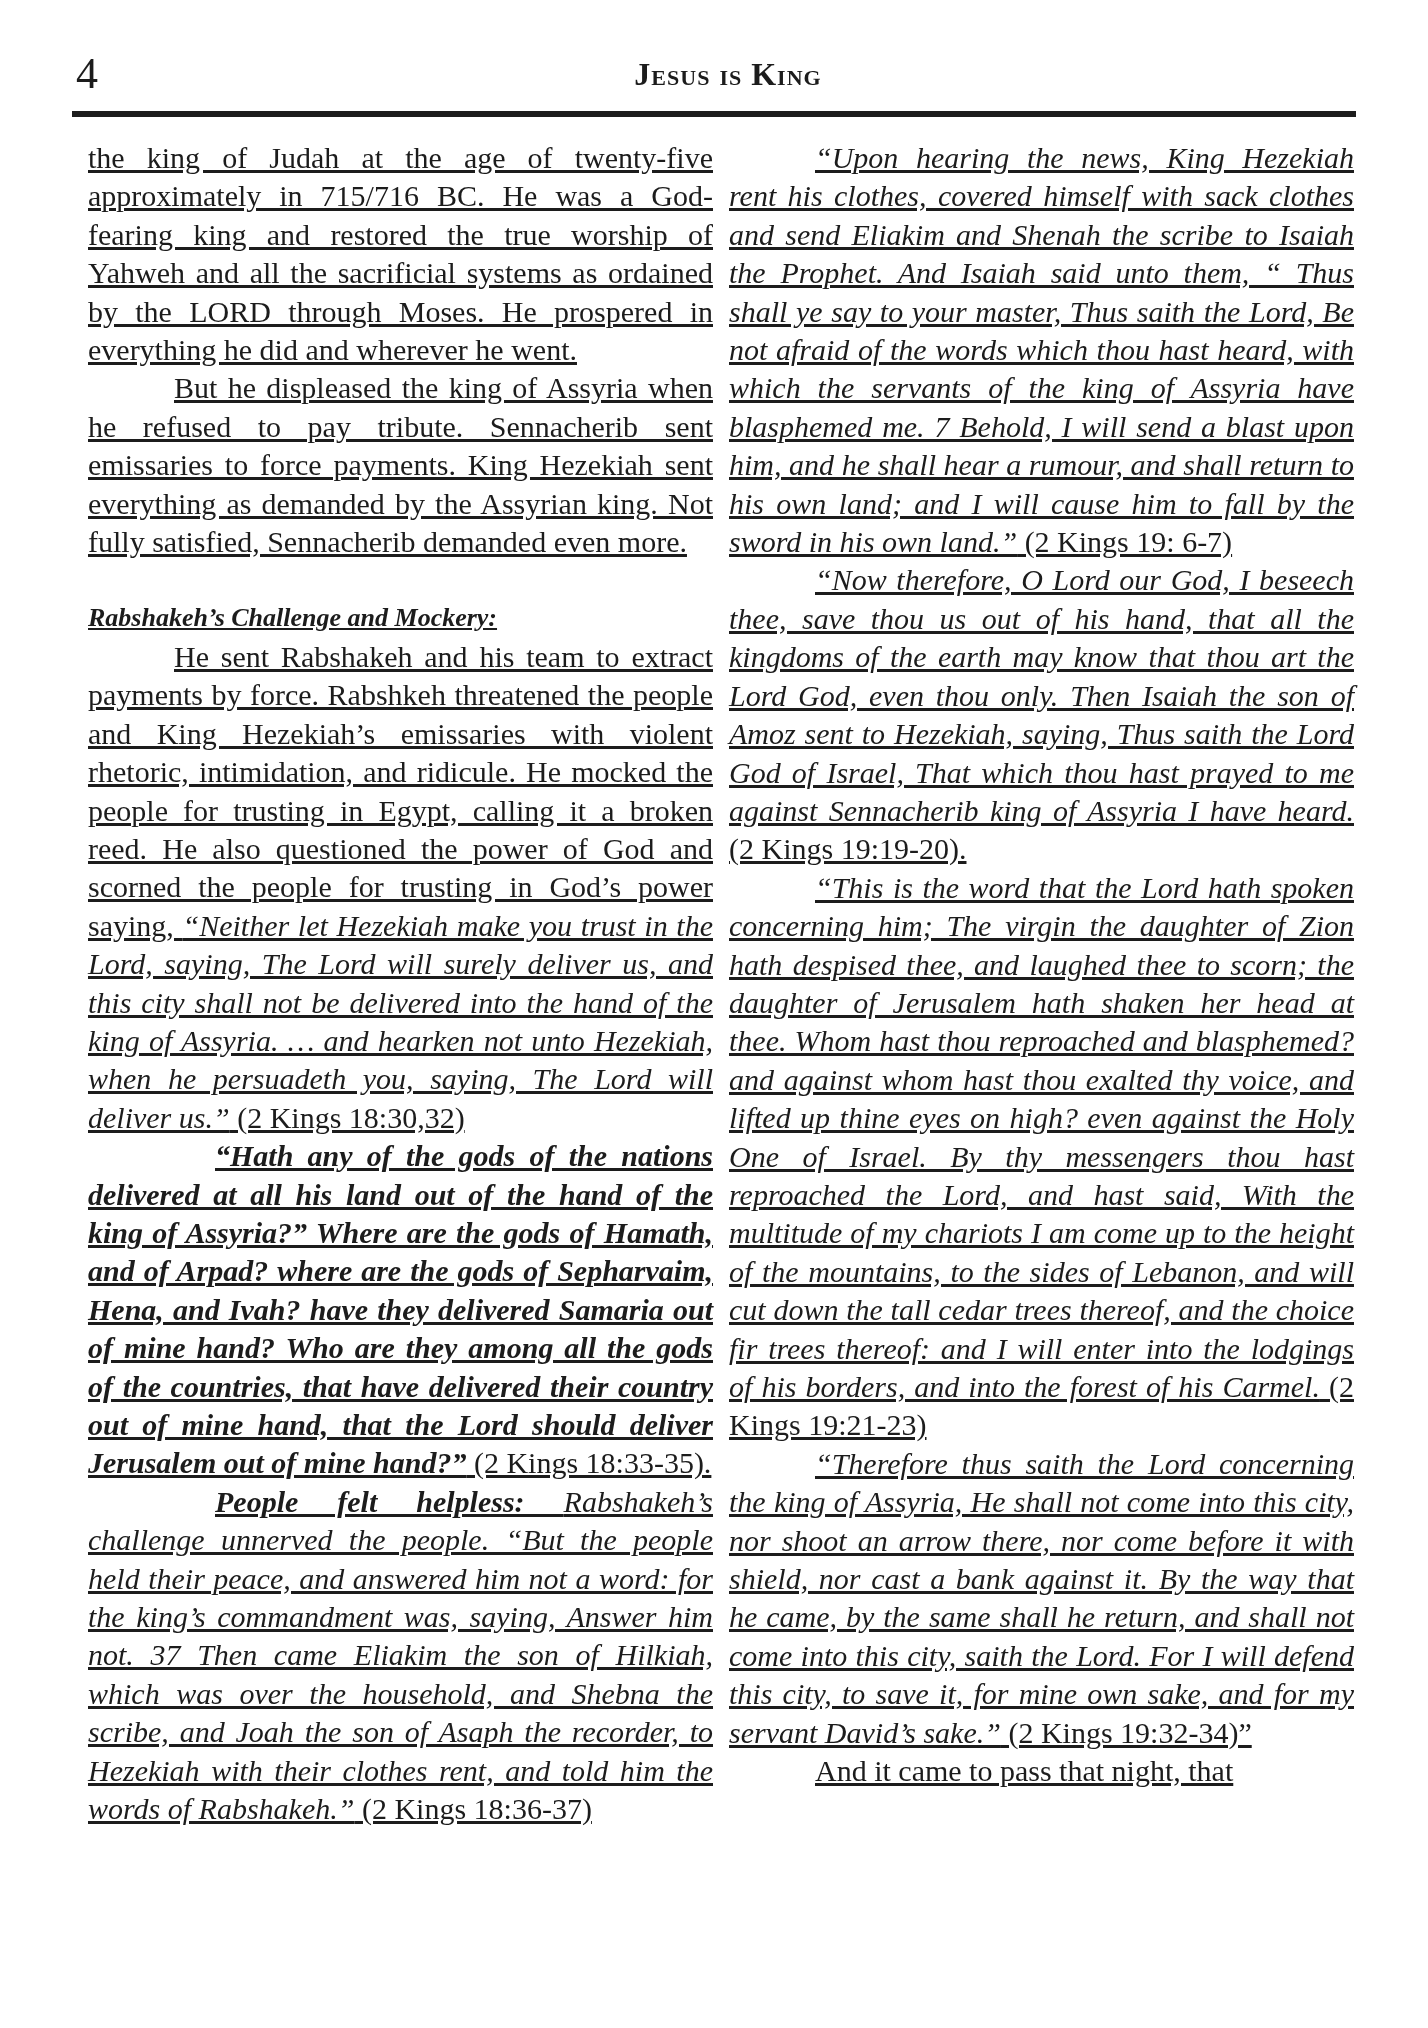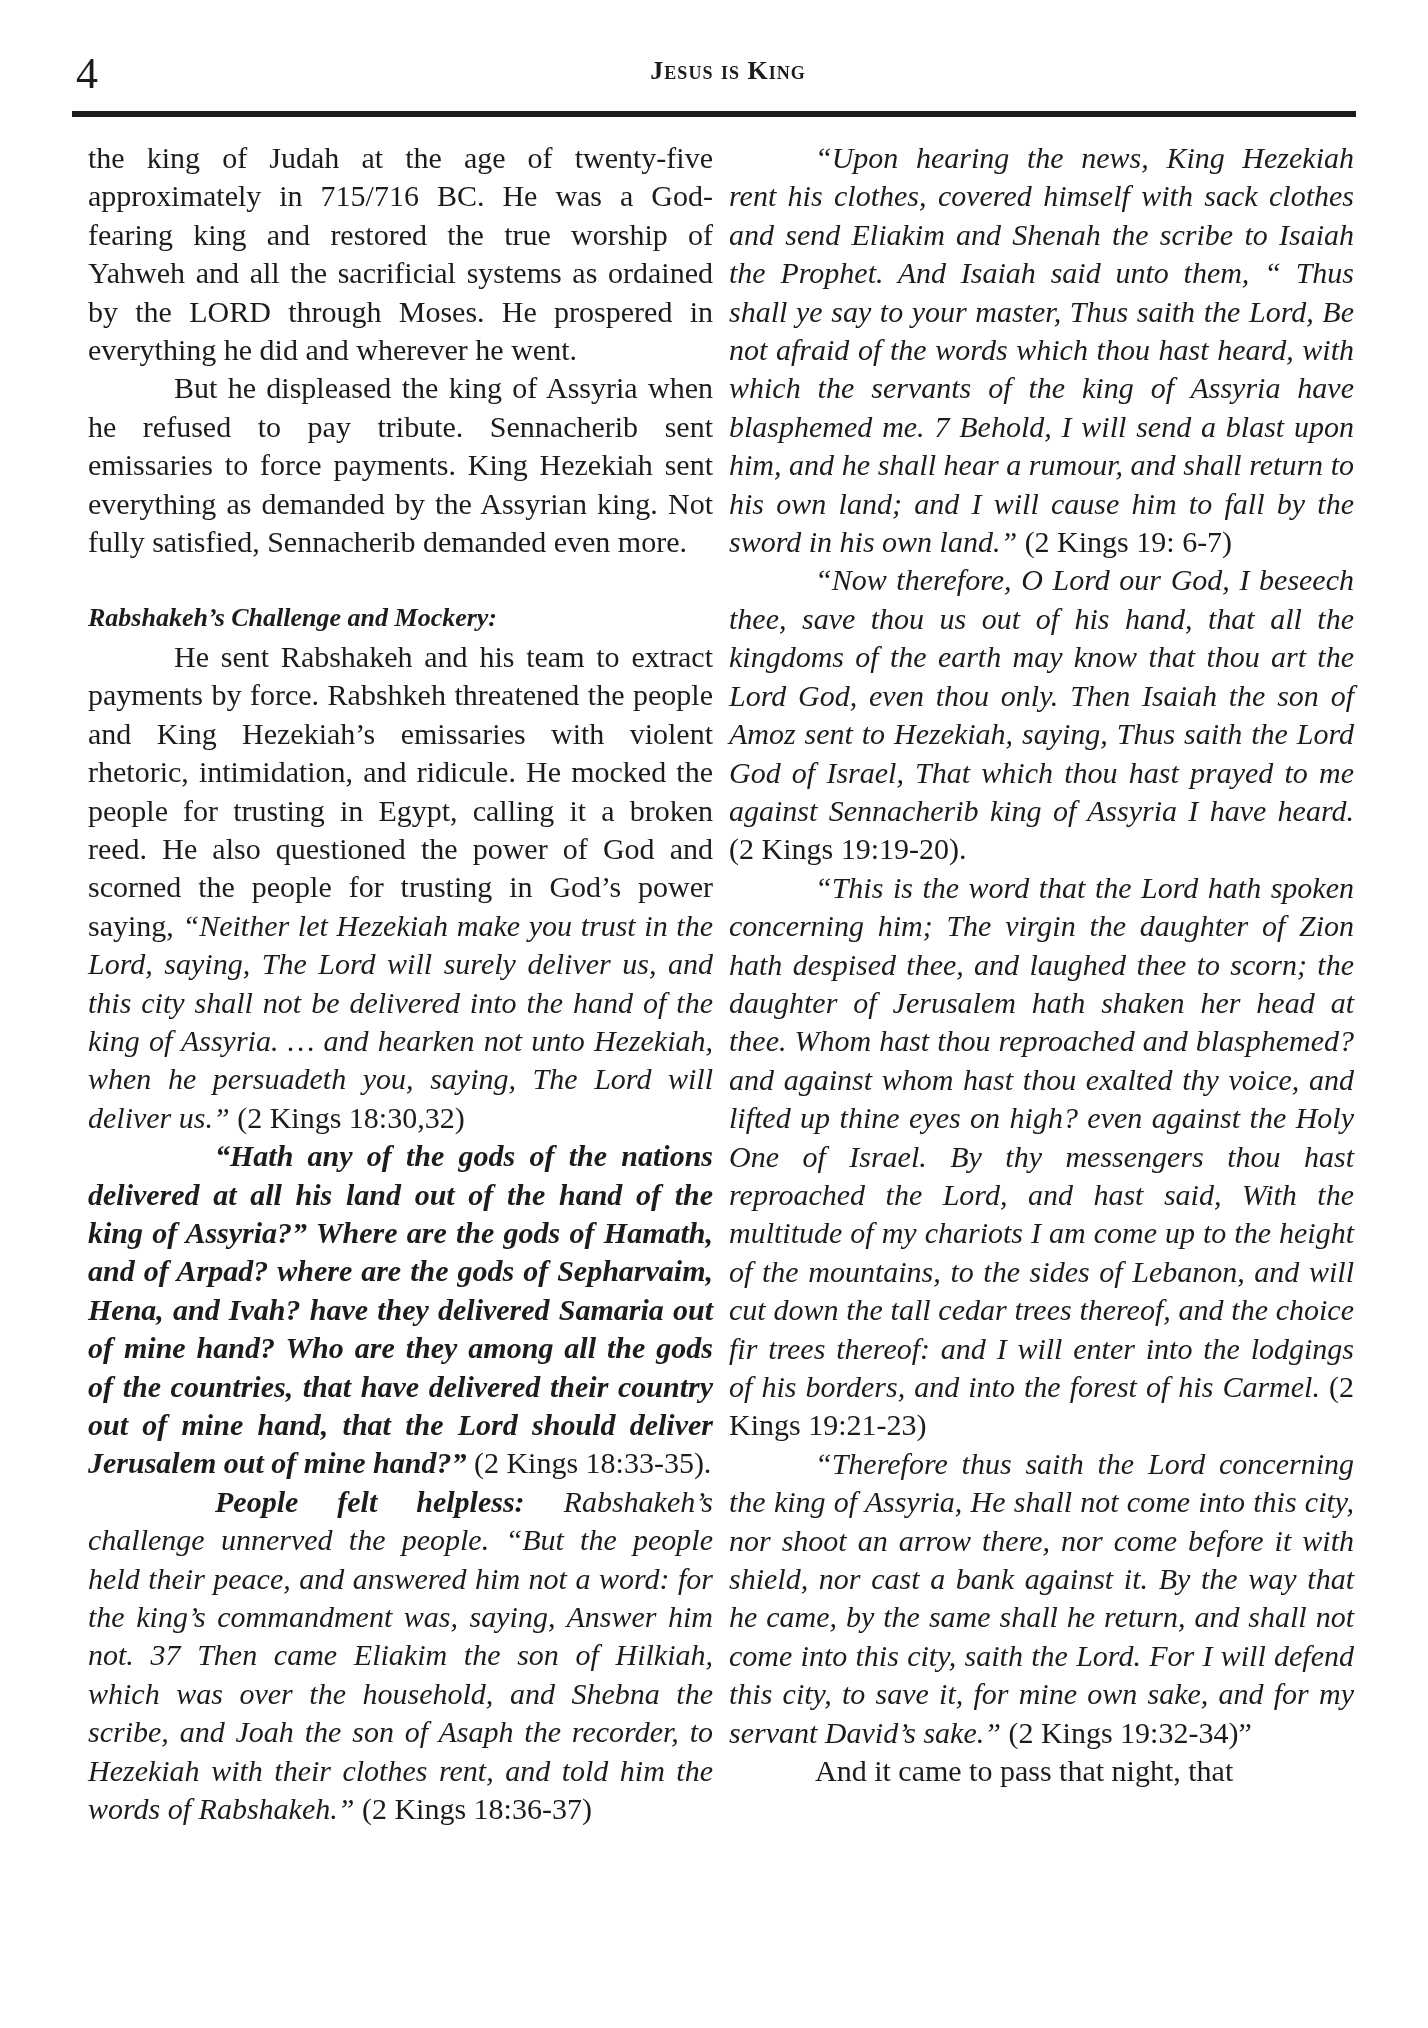--- a/index.html
+++ b/index.html
@@ -31,21 +31,21 @@
     font-size: 44px;
     line-height: 1;
   }
   .page-title {
     position: absolute;
     left: 0;
     right: 0;
     top: 58px;
     text-align: center;
     text-indent: 28px;
-    font-size: 26px;
+    font-size: 32px;
     line-height: 1;
     font-weight: bold;
     font-variant-caps: small-caps;
     letter-spacing: 1px;
   }
   .header-rule {
     position: absolute;
     left: 0;
     right: 0;
     top: 111px;
@@ -54,20 +54,21 @@
   }
   
   .columns {
     position: absolute;
     top: 139px;
     left: 88px;
     right: 74px;
     bottom: 0;
     display: flex;
     gap: 16px;
+    text-decoration: underline;
   }
   .col {
     flex: 1 1 0;
     min-width: 0;
   }
   p.para {
     margin: 0;
     font-size: 30px;
     line-height: 38.4px;
     text-align: justify;

